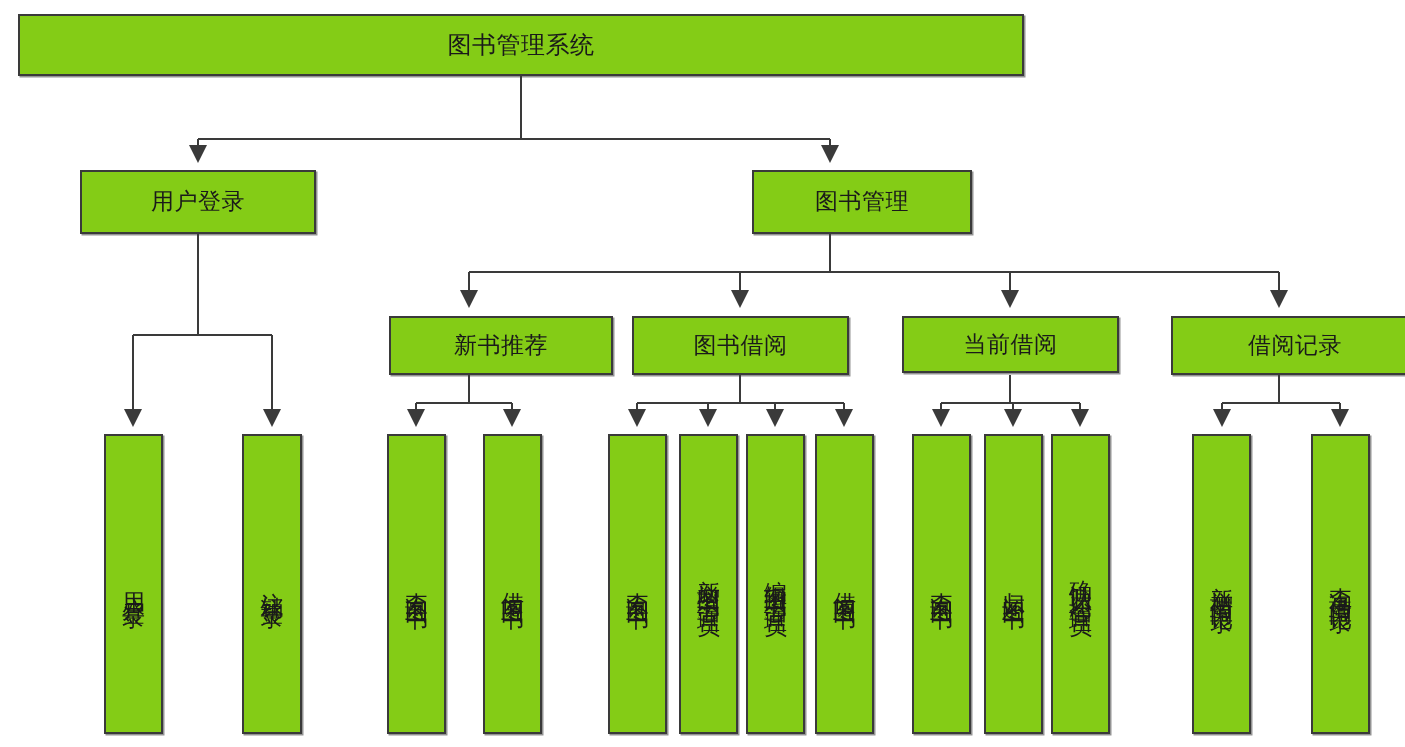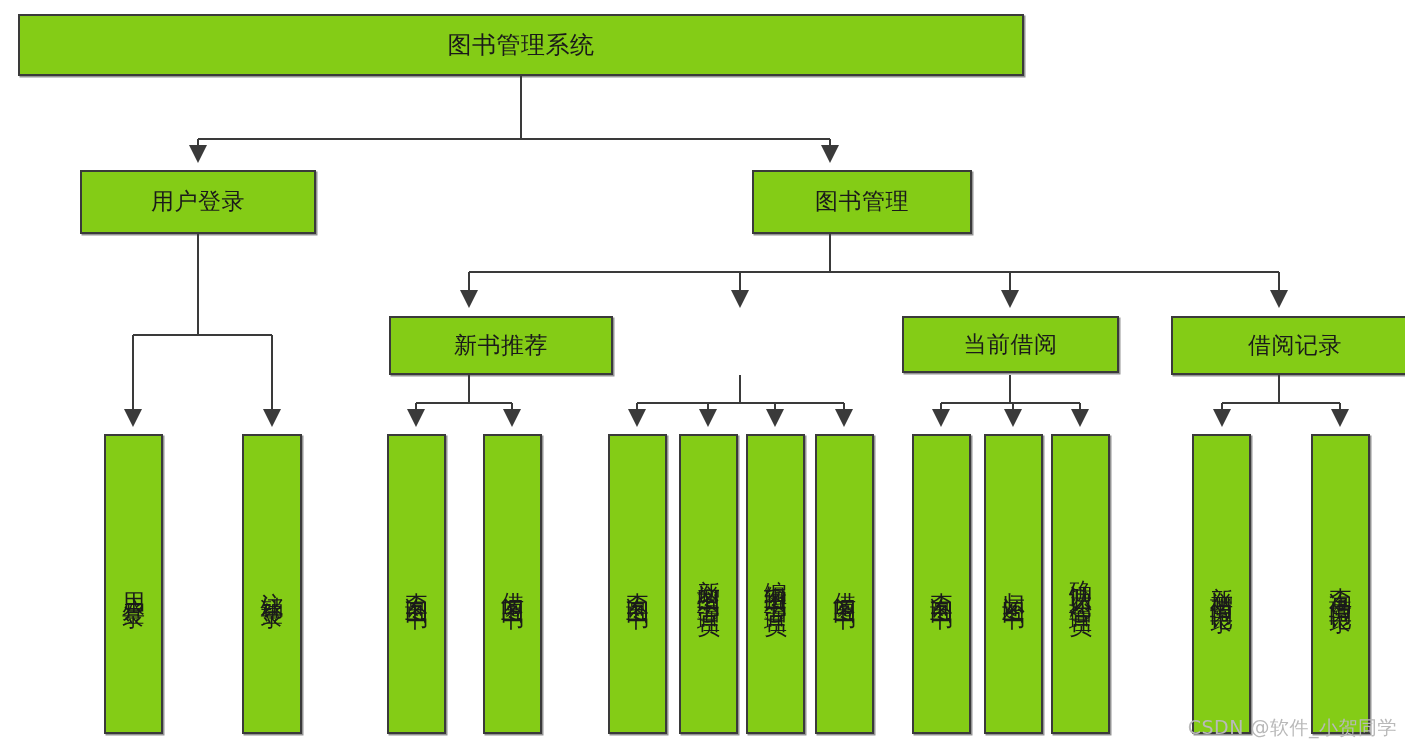--- a/index.html
+++ b/index.html
@@ -140,20 +140,23 @@
   <div class="node horiz" style="left:80px; top:170px; width:236px; height:64px;">
     <span class="label">用户登录</span>
   </div>
   <div class="node horiz" style="left:752px; top:170px; width:220px; height:64px;">
     <span class="label">图书管理</span>
   </div>
 
   <div class="node horiz" style="left:363px; top:316px; width:224px; height:59px;margin-left:26px;">
     <span class="label">新书推荐</span>
   </div>
+  <div class="node horiz" style="left:632px; top:316px; width:217px; height:59px;">
+    <span class="label">图书借阅</span>
+  </div>
   <div class="node horiz" style="left:902px; top:316px; width:217px; height:57px;">
     <span class="label">当前借阅</span>
   </div>
   <div class="node horiz" style="left:1171px; top:316px; width:248px; height:59px;">
     <span class="label">借阅记录</span>
   </div>
 
   <div class="node vert" style="left:104px; top:434px; width:59px; height:300px;">
     <span class="label">用户登录</span>
   </div>
@@ -191,15 +194,14 @@
     <span class="label">确认归还（管理员）</span>
   </div>
 
   <div class="node vert" style="left:1192px; top:434px; width:59px; height:300px;">
     <span class="label">新增借阅记录</span>
   </div>
   <div class="node vert" style="left:1311px; top:434px; width:59px; height:300px;">
     <span class="label">查询借阅记录</span>
   </div>
 
-  <div id="watermark">CSDN @软件_小贺同学</div>
 
 </div>
 
 </body></html>

